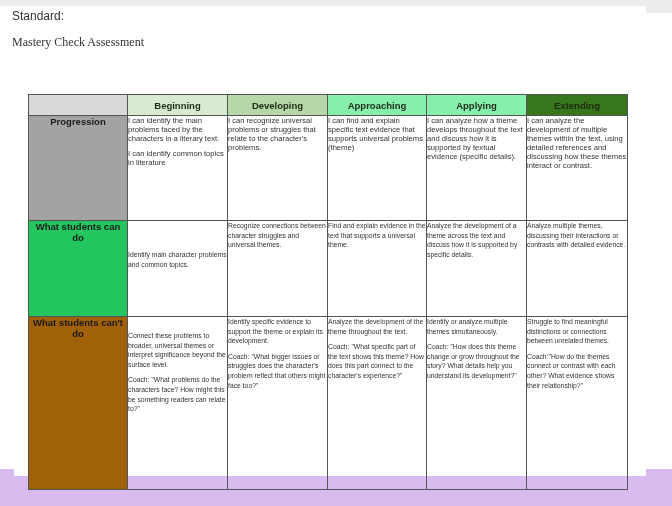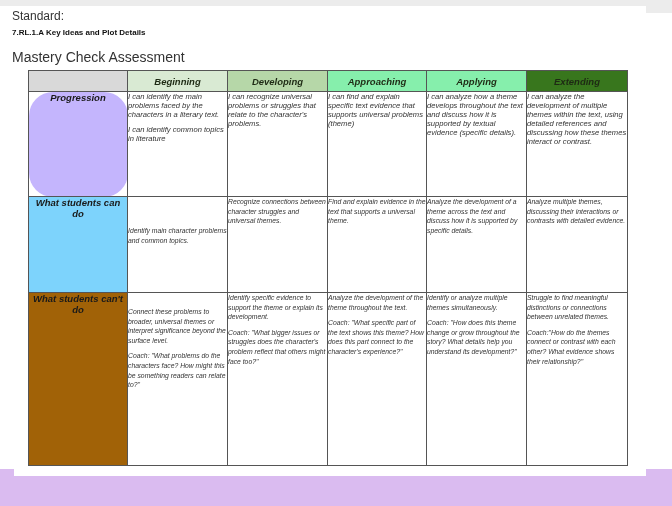--- a/index.html
+++ b/index.html
@@ -12,25 +12,25 @@
   .top-strip { position:absolute; left:0; top:0; width:672px; height:6px; background:#ececec; }
   .top-strip-right { position:absolute; left:646px; top:0; width:26px; height:13px; background:#ececec; }
   .purple-band { position:absolute; left:0; top:469px; width:672px; height:37px; background:#dabbf0; }
   .card-edge { position:absolute; left:14px; top:465px; width:632px; height:11px; background:#fff; }
 
   .content { position:absolute; left:12px; top:8px; width:600px; }
   .std-label { font-size:12px; color:#333; margin:0; height:16px; line-height:16px; }
   .std-code { font-size:8px; font-weight:bold; color:#111; margin-top:3px; height:12px; line-height:12px; }
   .std-desc { font-size:7.5px; color:#333; margin-top:2px; height:12px; line-height:12px; }
   .std-desc b { color:#111; }
-  .mastery-title { font-size:14px; color:#333; margin-top:12px; height:12px; line-height:12px; }
+  .mastery-title { font-size:12px; color:#333; margin-top:12px; height:12px; line-height:12px;font-family:Liberation Serif, serif; }
 
   table.rubric {
-    position:absolute; left:28px; top:70px;
-    border-collapse:collapse; table-layout:fixed; width:599px;font-style:italic;
+    position:absolute; left:28px; top:94px;
+    border-collapse:collapse; table-layout:fixed; width:599px;
   }
   table.rubric th, table.rubric td {
     border:1px solid #555; vertical-align:top; padding:0;
   }
   table.rubric th {
     height:20px; font-size:9.5px; font-weight:bold; text-align:center; vertical-align:middle; color:#1e2a14;
   }
   th.corner { background:#d9d9d9; }
   td.rowlabel {
     background:#d9d9d9; text-align:center; vertical-align:middle;
@@ -46,21 +46,20 @@
 </head>
 <body>
 
 <div class="top-strip"></div>
 <div class="top-strip-right"></div>
 <div class="purple-band" style="background: rgb(218, 187, 240);"></div>
 <div class="card-edge"></div>
 
 <div class="content">
   <div class="std-label">Standard:</div>
-  <div class="std-code">7.RL.1.A Key Ideas and Plot Details</div>
   <div class="mastery-title">Mastery Check Assessment</div>
 </div>
 
 <table class="rubric">
   <colgroup>
     <col style="width:99px">
       <col style="width:100px">
       <col style="width:100px">
       <col style="width:99px">
       <col style="width:100px">
@@ -71,40 +70,40 @@
       <th class="corner" style="background: rgb(217, 217, 217);"></th>
       <th style="background: rgb(217, 234, 211);">Beginning</th>
       <th style="background: rgb(182, 215, 168);">Developing</th>
       <th style="background: #86efac; margin-left: 19px;">Approaching</th>
       <th style="background: #86efac;">Applying</th>
       <th style="background: rgb(56, 118, 29); margin-left: 38px;">Extending</th>
     </tr>
   </thead>
   <tbody>
     <tr class="r1">
-      <td class="rowlabel" style="background: #c4b5fd; border-radius: 24px;">Progression</td>
+      <td class="rowlabel" style="background: #a3a3a3;">Progression</td>
       <td class="cell">
         <div class="para">I can identify the main problems faced by the characters in a literary text.</div>
         <div class="para">I can identify common topics in literature</div>
       </td>
       <td class="cell">
         <div class="para">I can recognize universal problems or struggles that relate to the character's problems.</div>
       </td>
       <td class="cell">
         <div class="para">I can find and explain specific text evidence that supports universal problems (theme)</div>
       </td>
       <td class="cell">
         <div class="para">I can analyze how a theme develops throughout the text and discuss how it is supported by textual evidence (specific details).</div>
       </td>
       <td class="cell">
         <div class="para">I can analyze the development of multiple themes within the text, using detailed references and discussing how these themes interact or contrast.</div>
       </td>
     </tr>
     <tr class="r2">
-      <td class="rowlabel" style="background: #7dd3fc;">What students can do</td>
+      <td class="rowlabel" style="background: #22c55e;">What students can do</td>
       <td class="cell small" style="vertical-align:middle;padding-bottom:18px">
         <div class="para">Identify main character problems and common topics.</div>
       </td>
       <td class="cell small">
         <div class="para">Recognize connections between character struggles and universal themes.</div>
       </td>
       <td class="cell small">
         <div class="para">Find and explain evidence in the text that supports a universal theme.</div>
       </td>
       <td class="cell small">

